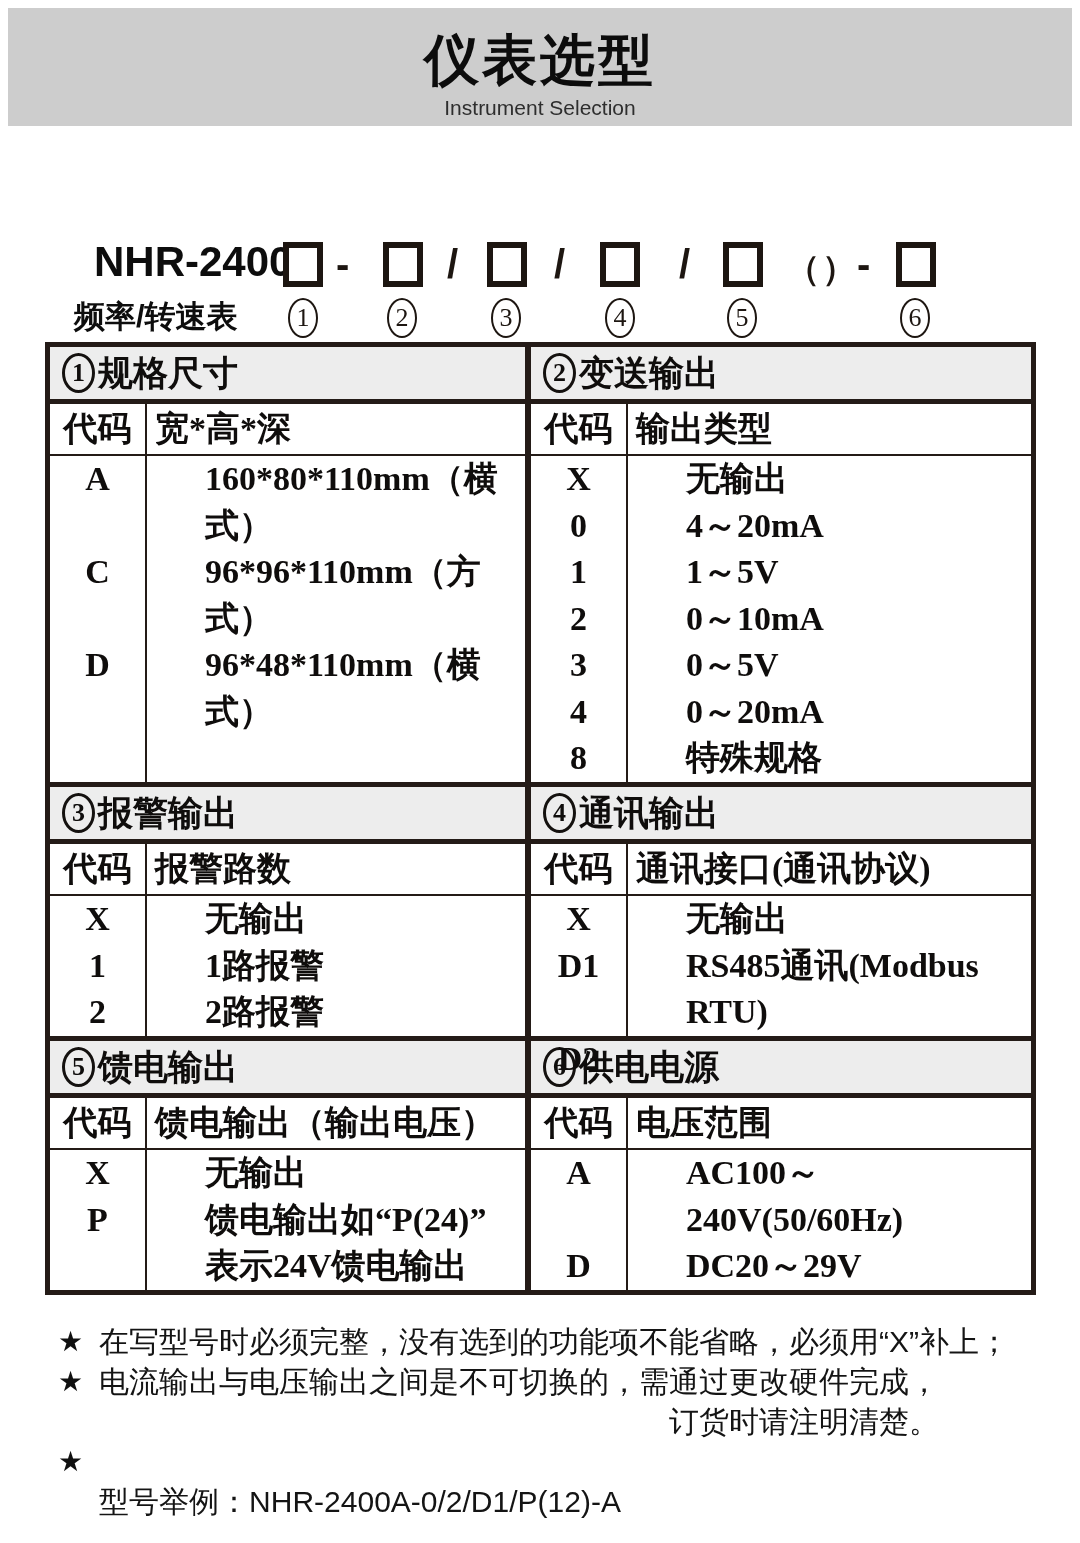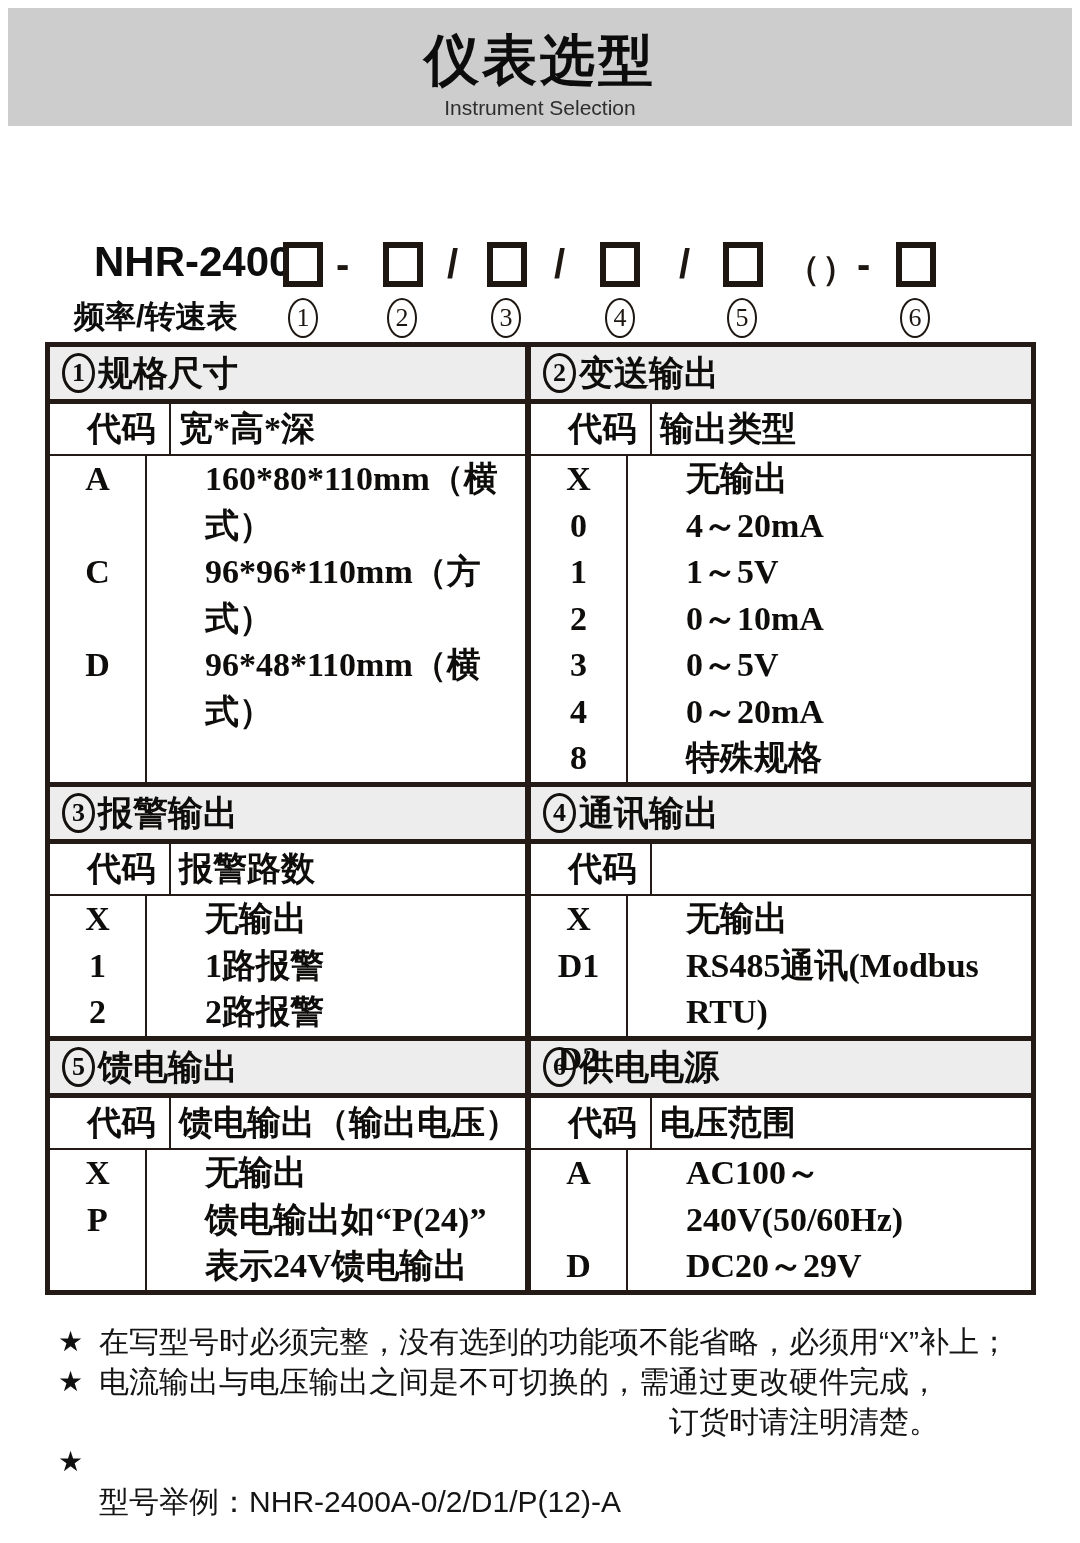--- a/index.html
+++ b/index.html
@@ -28,21 +28,21 @@
             font-family:"Liberation Serif","DejaVu Serif",serif;color:#0f0d0c;}
   .band{display:flex;}
   .band.b2,.band.b3{border-top:5px solid #241b17;}
   .half-l{width:475px;flex:none;}
   .half-r{flex:1;border-left:6px solid #241b17;min-width:0;}
   .sec-header{height:52px;background:#ededed;border-bottom:5px solid #241b17;
               display:flex;align-items:center;padding-left:12px;font-size:35px;font-weight:700;}
   .circ{width:33px;height:40px;border:3px solid #14110f;border-radius:50%;box-sizing:border-box;
         display:inline-flex;align-items:center;justify-content:center;
         font-size:26px;font-weight:700;margin-right:3px;flex:none;}
-  .sub{height:50px;border-bottom:2px solid #241b17;display:flex;font-size:34px;font-weight:700;padding-left:24px;}
+  .sub{height:50px;border-bottom:2px solid #241b17;display:flex;font-size:34px;font-weight:700;}
   .code-h{width:95px;flex:none;border-right:2px solid #241b17;display:flex;align-items:center;justify-content:center;}
   .val-h{flex:1;display:flex;align-items:center;padding-left:8px;white-space:nowrap;}
   .data{position:relative;font-size:34px;font-weight:600;}
   .data .vline{position:absolute;left:95px;top:0;bottom:0;width:2px;background:#241b17;}
   .b1 .data{height:326px;}
   .b2 .data,.b3 .data{height:140px;}
   .drow{display:flex;line-height:46.5px;}
   .dcode{width:95px;flex:none;text-align:center;align-self:flex-start;}
   .dval{flex:1;padding-left:12px;white-space:pre-line;margin-left:48px;}
 
@@ -186,20 +186,21 @@
           </div>
         </div>
       </div>
       <div class="half-r">
         <div class="sec-header">
           <span class="circ">4</span>
           <span>通讯输出</span>
         </div>
         <div class="sub">
           <div class="code-h">代码</div>
+          <div class="val-h">通讯接口(通讯协议)</div>
         </div>
         <div class="data">
           <div class="vline"></div>
           <div class="drow">
             <div class="dcode">X</div>
             <div class="dval">无输出</div>
           </div>
           <div class="drow">
             <div class="dcode">D1</div>
             <div class="dval">RS485通讯(Modbus RTU)</div>

